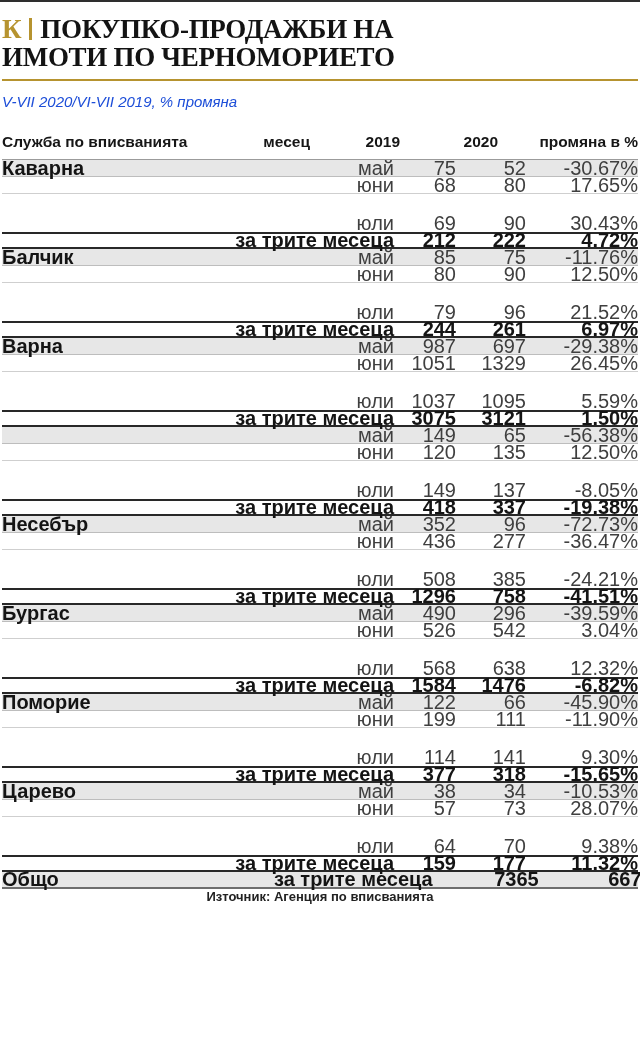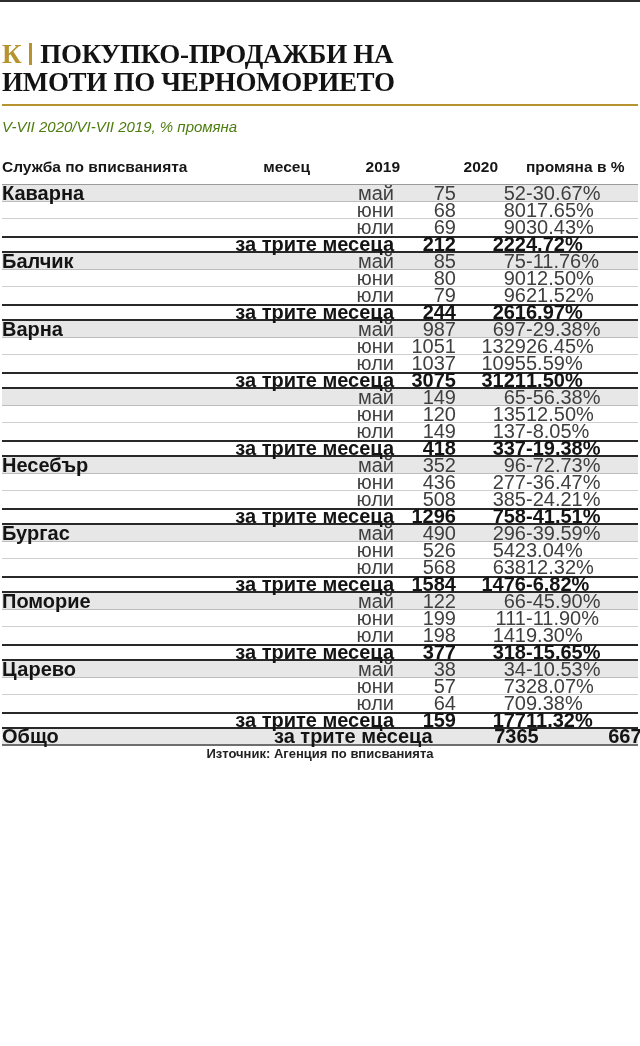--- a/index.html
+++ b/index.html
@@ -17,21 +17,21 @@
     color:var(--text-dark);
     -webkit-font-smoothing:antialiased;
   }
   .page{
     box-sizing:border-box;
     width:640px;
     min-height:1046px;
     border-top:2px solid #2e2e2e;
     padding:0 2px 8px 2px;
   }
-  .masthead{padding-top:13px;margin-top:25px;}
+  .masthead{padding-top:13px;}
   .title{
     font-family:"Liberation Serif","DejaVu Serif",serif;
     font-weight:700;
     font-size:27px;
     line-height:28px;
     letter-spacing:-0.3px;
     color:#131313;
   }
   .logo-k{color:var(--gold);}
   .logo-bar{
@@ -39,21 +39,21 @@
     width:3px;height:22px;
     background:var(--gold);
     margin:0 8px;
     vertical-align:-2px;
   }
   .gold-rule{height:2px;background:var(--gold);margin-top:8px;}
   .subtitle{
     margin-top:12px;
     font-style:italic;
     font-size:15px;
-    color:#4d7c0f;
+    color:#1d4ed8;
   }
   .row{
     display:flex;
     align-items:center;
     height:17px;
     box-sizing:border-box;
     font-size:20px;
   }
   .thead{
     margin-top:14px;
@@ -63,25 +63,25 @@
     border-bottom:1px solid #9b9b9b;
     font-weight:700;
     font-size:15.5px;
     color:#161616;
     gap:28px;
   }
   .c-city {flex:0 0 228px;text-align:left;overflow:hidden;white-space:nowrap;}
   .c-month{flex:1 1 auto;text-align:right;white-space:nowrap;}
   .c-y19  {flex:0 0 62px;text-align:right;}
   .c-y20  {flex:0 0 70px;text-align:right;}
-  .c-chg  {flex:0 0 112px;}
+  .c-chg  {flex:0 0 112px;text-align:right;}
   .tbody .row{border-bottom:1px solid var(--light-rule);color:var(--text-mid);}
   .tbody .row .c-city{color:var(--text-dark);font-weight:700;}
   .tbody .row.shade{background:var(--shade);border-bottom:1px solid #bdbdbd;}
-  .tbody .row.pretotal{border-bottom:none;}
+  .tbody .row.pretotal{border-bottom:none;margin-top:21px;}
   .tbody .row.total{
     border-top:2px solid var(--dark-rule);
     border-bottom:2px solid var(--dark-rule);
     font-weight:700;
     color:var(--text-dark);
   }
   .tbody .row.grand{
     background:var(--shade);
     border-top:none;
     border-bottom:2px solid #6e6e6e;
@@ -299,21 +299,21 @@
       <div class="row ">
         <div class="c-city"></div>
         <div class="c-month">юни</div>
         <div class="c-y19">199</div>
         <div class="c-y20">111</div>
         <div class="c-chg">-11.90%</div>
       </div>
       <div class="row pretotal">
         <div class="c-city"></div>
         <div class="c-month">юли</div>
-        <div class="c-y19">198</div>
+        <div class="c-y19">114</div>
         <div class="c-y20">141</div>
         <div class="c-chg">9.30%</div>
       </div>
       <div class="row total">
         <div class="c-city"></div>
         <div class="c-month">за трите месеца</div>
         <div class="c-y19">377</div>
         <div class="c-y20">318</div>
         <div class="c-chg">-15.65%</div>
       </div>

